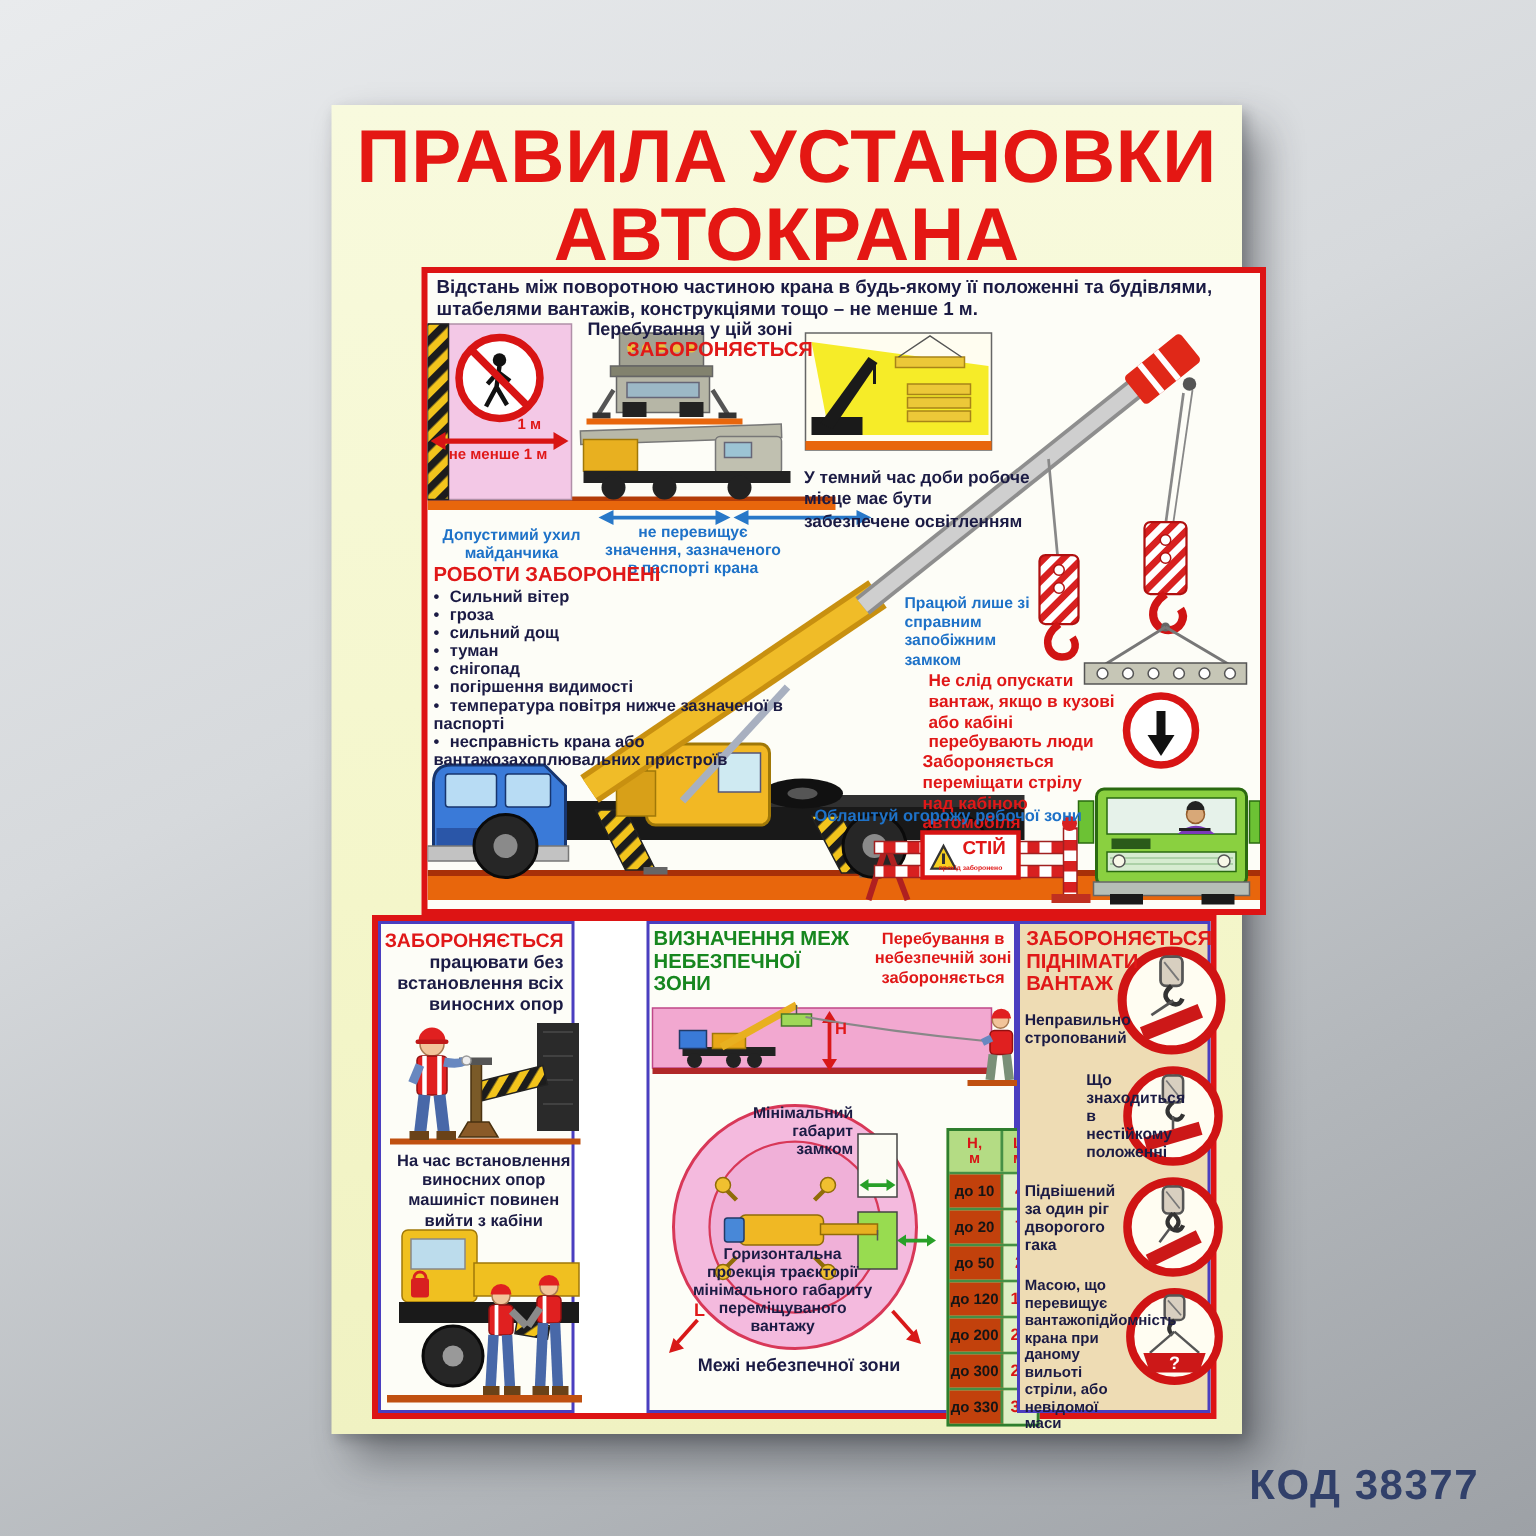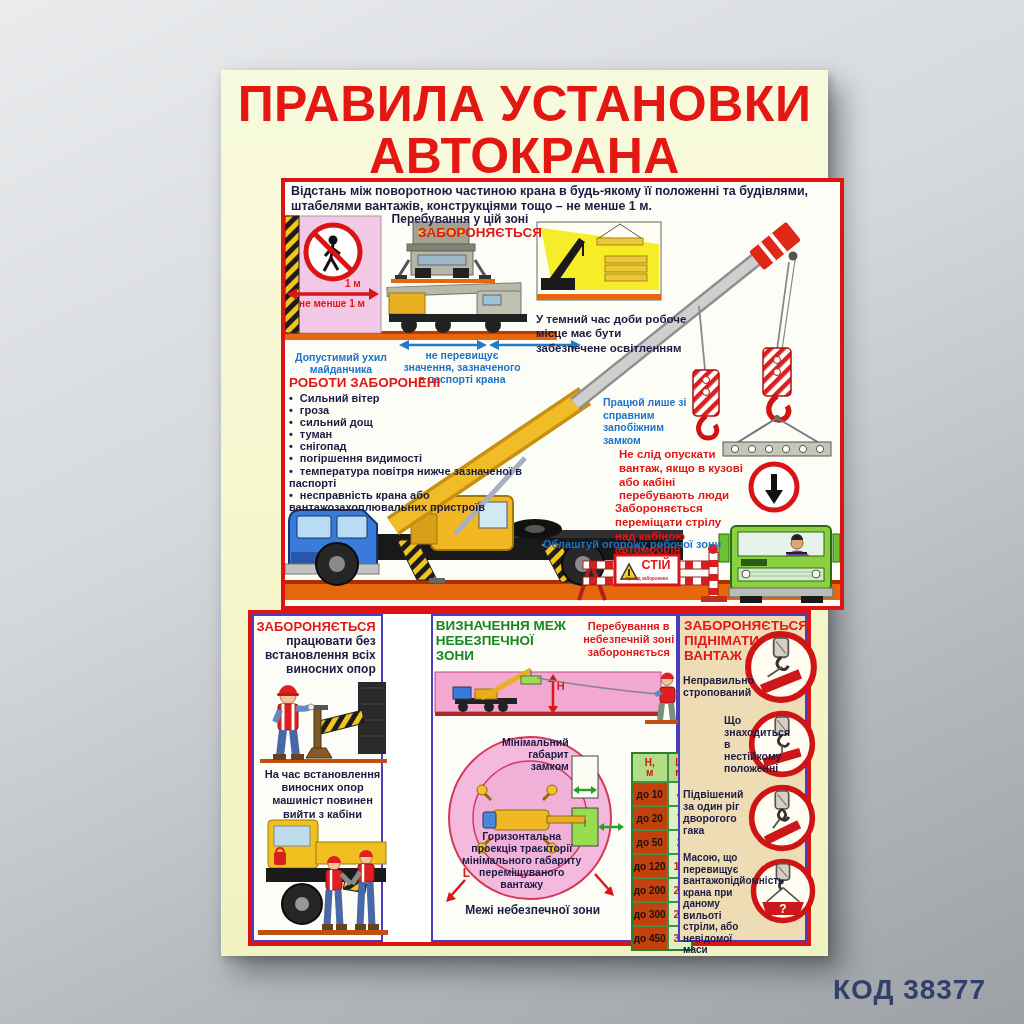--- a/index.html
+++ b/index.html
@@ -452,21 +452,21 @@
             </div>
        <div class="dzrow">
               <div class="dzc1">до 200</div>
               <div class="dzc2">20</div>
             </div>
        <div class="dzrow">
               <div class="dzc1">до 300</div>
               <div class="dzc2">25</div>
             </div>
        <div class="dzrow">
-              <div class="dzc1">до 450</div>
+              <div class="dzc1">до 330</div>
               <div class="dzc2">30</div>
             </div>
      </div>
    </div>
 
    <div class="bp bp-right">
      <div class="t red pre" style="left:4px;top:3px;width:135px;font-size:13.5px;line-height:1.1;z-index:2;">ЗАБОРОНЯЄТЬСЯ
 ПІДНІМАТИ
 ВАНТАЖ</div>
 

